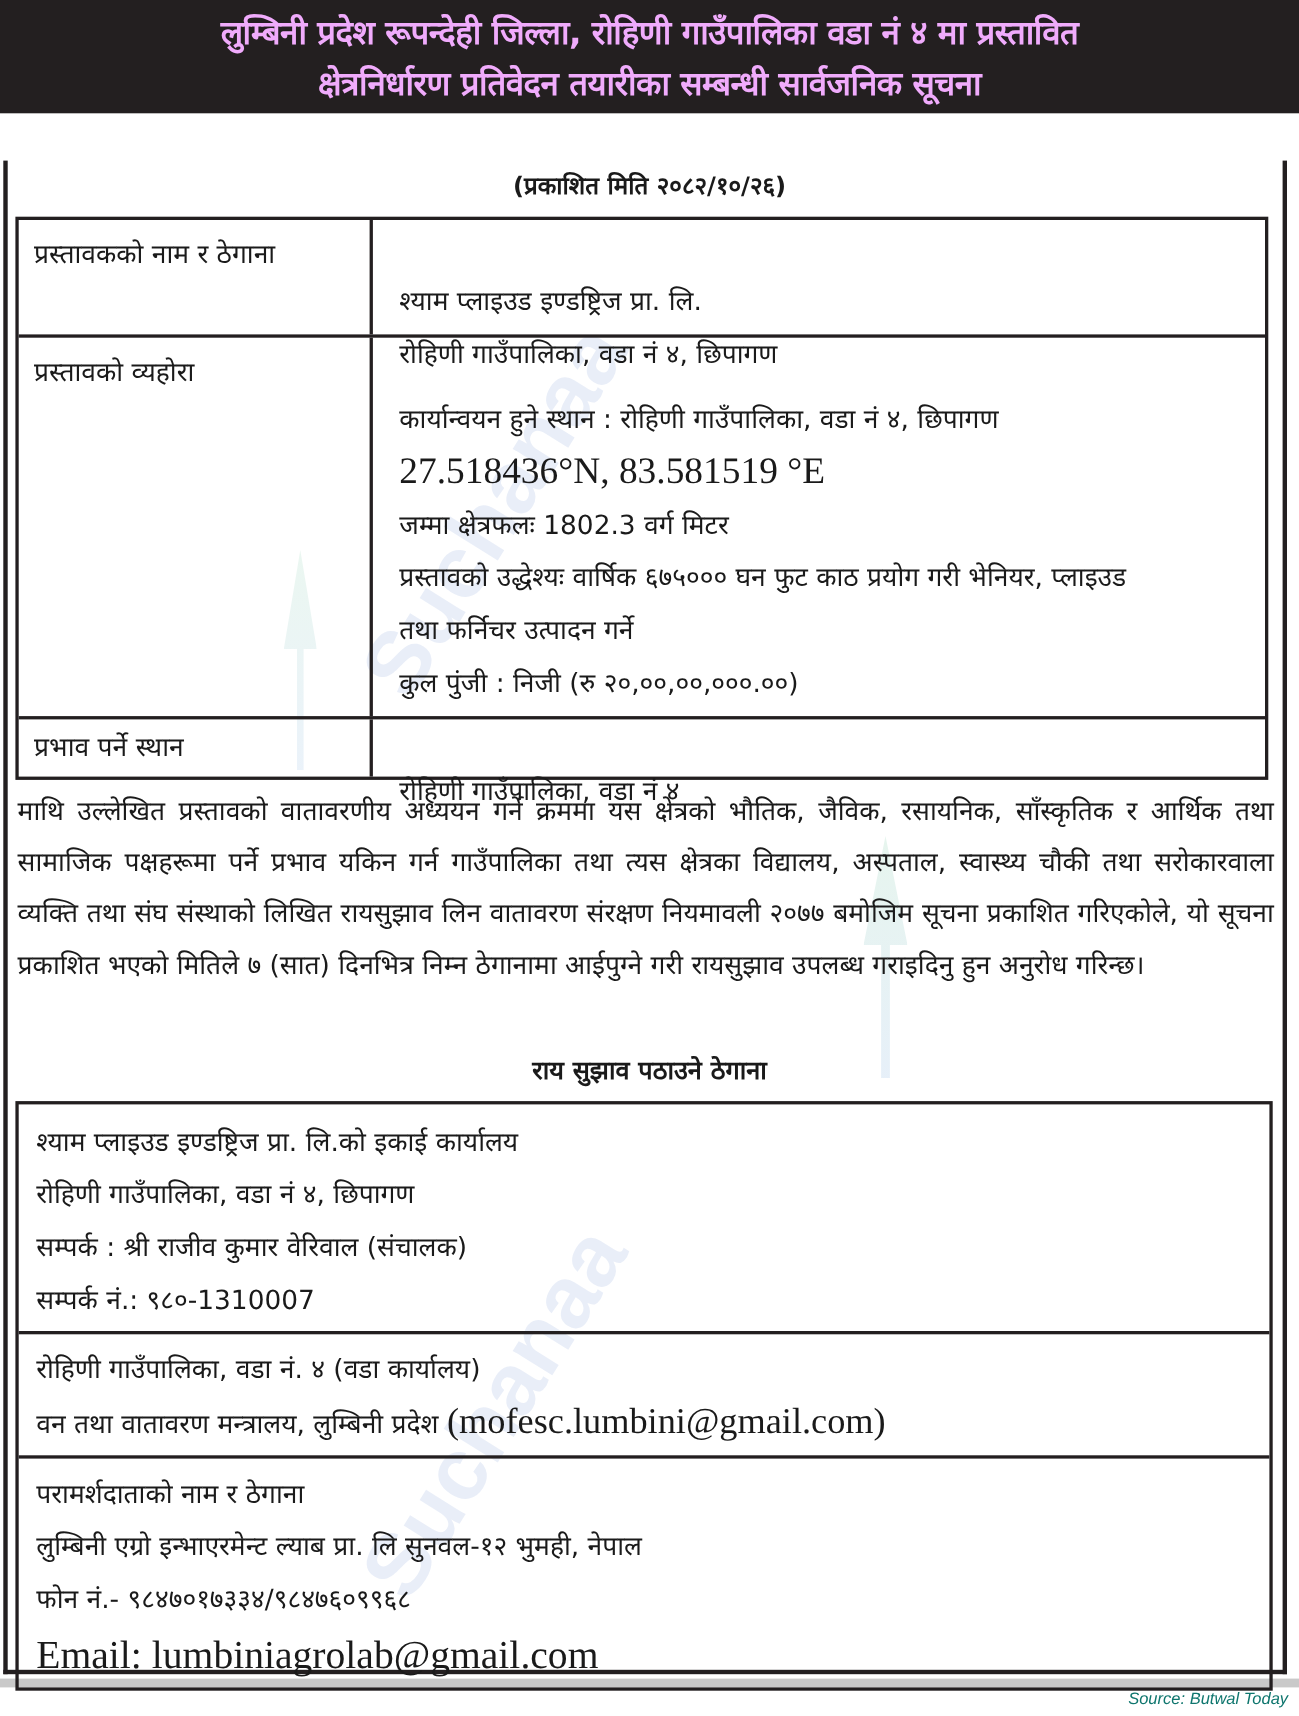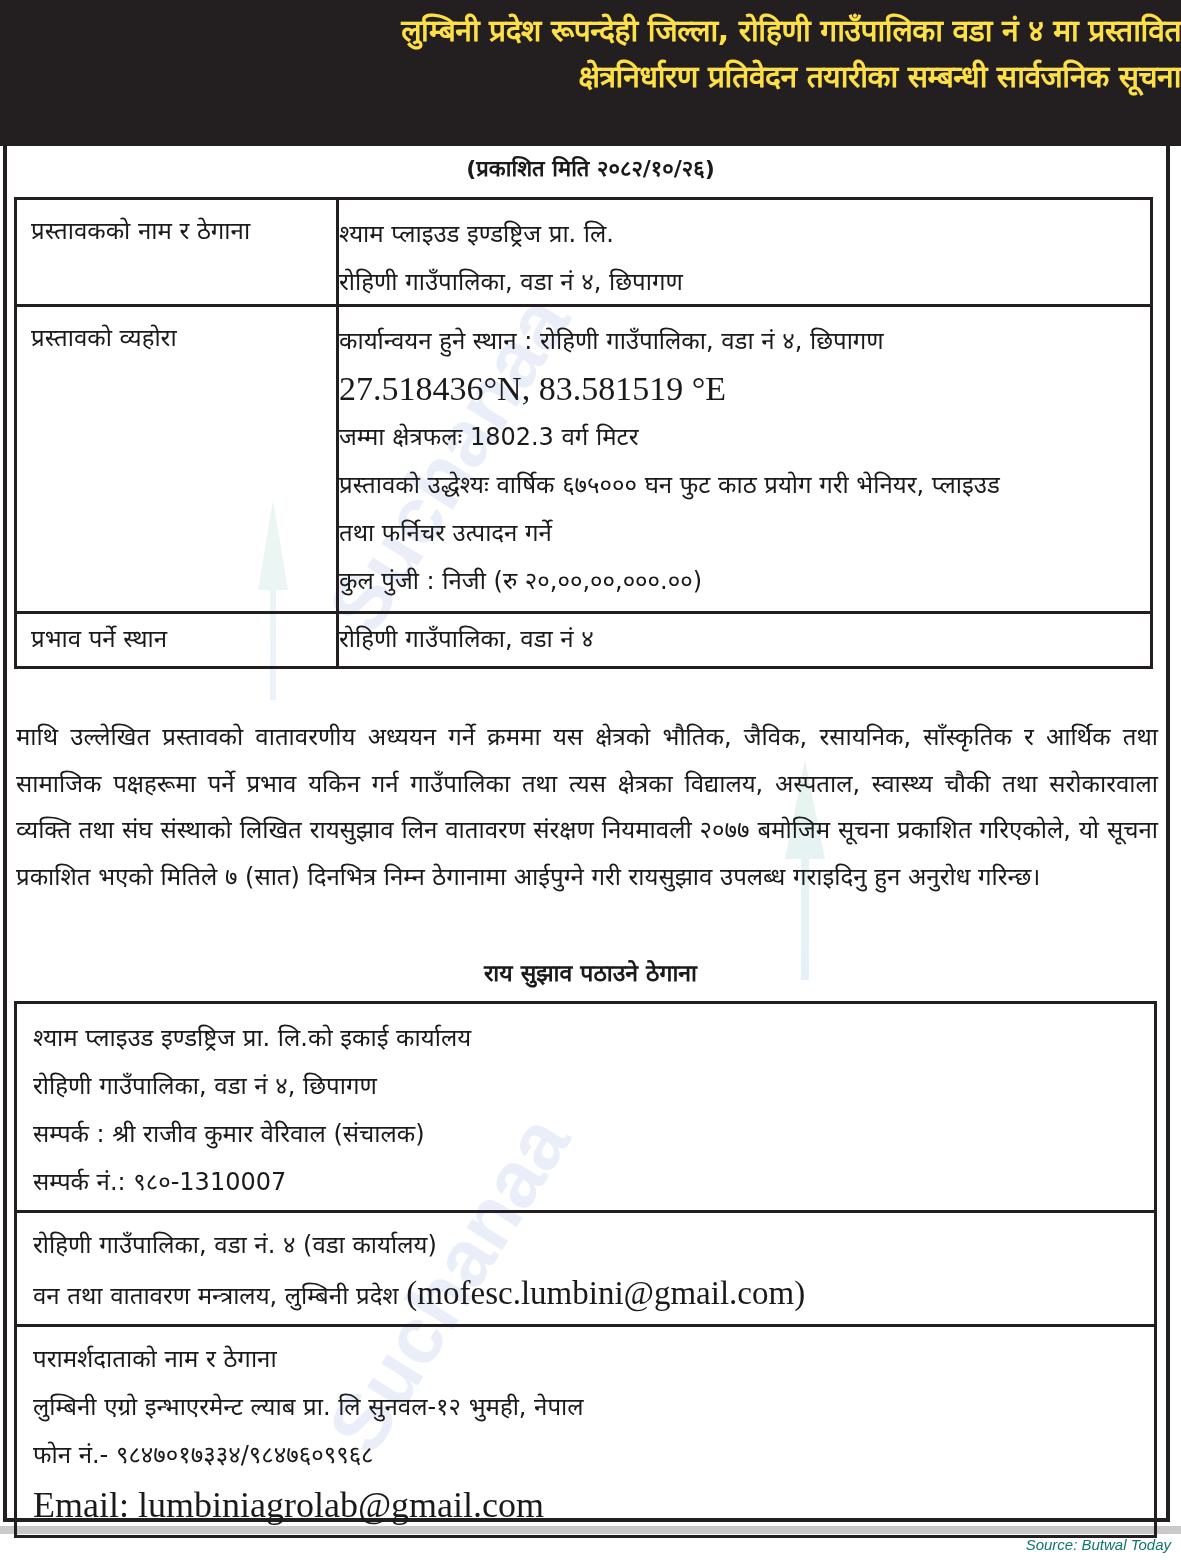--- a/index.html
+++ b/index.html
@@ -5,43 +5,43 @@
   html, body { margin: 0; padding: 0; background: #ffffff; }
   body { width: 1181px; height: 1560px; position: relative; overflow: hidden;
          font-family: "DejaVu Sans", sans-serif; color: #1a1a1a; }
 
   
   .wm { position: absolute; pointer-events: none; z-index: 0; }
   .wm-text { font-family: "Liberation Sans", sans-serif; font-weight: bold;
              color: rgba(120,150,210,0.16); transform: rotate(-58deg); transform-origin: left top; white-space: nowrap; }
 
   
-  .header { position: absolute; left: 0; top: 0; width: 1181px; height: 146px; background: #231f20;
-            color: #fde047; text-align: right; z-index: 2; }
+  .header { position: absolute; left: 0; top: 0; width: 1181px; height: 103px; background: #231f20;
+            color: #f0abfc; text-align: center; z-index: 2; }
   .header .line { font-family: "DejaVu Sans", sans-serif; font-weight: bold; font-size: 30px;
                   line-height: 46px; letter-spacing: -0.5px; white-space: nowrap; }
   .header .line:first-child { margin-top: 8px; }
 
   
   .frame { position: absolute; left: 3px; top: 146px; width: 1167px; height: 1376px;
            border-left: 4px solid #231f20; border-right: 4px solid #231f20; border-bottom: 4px solid #231f20;
            box-sizing: border-box; z-index: 1; }
   .shadow-bar { position: absolute; left: 0; top: 1526px; width: 1181px; height: 8px; background: #c9c9c9; }
 
   .pubdate { position: absolute; left: 0; width: 1181px; top: 152px; text-align: center;
              font-size: 22px; font-weight: bold; z-index: 2; }
 
   
   .ttable { position: absolute; left: 14px; top: 197px; width: 1139px; border: 3px solid #231f20;
             box-sizing: border-box; z-index: 2; }
   .trow { display: flex; border-top: 3px solid #231f20; }
   .trow:first-child { border-top: none; }
   .tcell-l { width: 322px; border-right: 3px solid #231f20; padding: 14px 0 0 14px; box-sizing: border-box;
              font-size: 24px; line-height: 34px; }
-  .tcell-r { flex: 1; padding: 10px 0 6px 0; box-sizing: border-box; font-size: 24px; line-height: 48px; }
+  .tcell-r { flex: 1; padding: 10px 0 6px 24px; box-sizing: border-box; font-size: 24px; line-height: 48px; margin-top: 40px; }
   .coords { font-family: "Liberation Serif", serif; font-size: 34px; line-height: 48px; }
   .r1 { height: 104px; }
   .r3 { height: 52px; }
   .r3 .tcell-l, .r3 .tcell-r { padding-top: 8px; }
 
   .para { position: absolute; left: 16px; top: 714px; width: 1142px; font-size: 24px; line-height: 46.5px;
           text-align: justify; z-index: 2; }
   .subhead { position: absolute; left: 0; width: 1181px; top: 956px; text-align: center;
              font-size: 23px; font-weight: bold; z-index: 2; }
 

